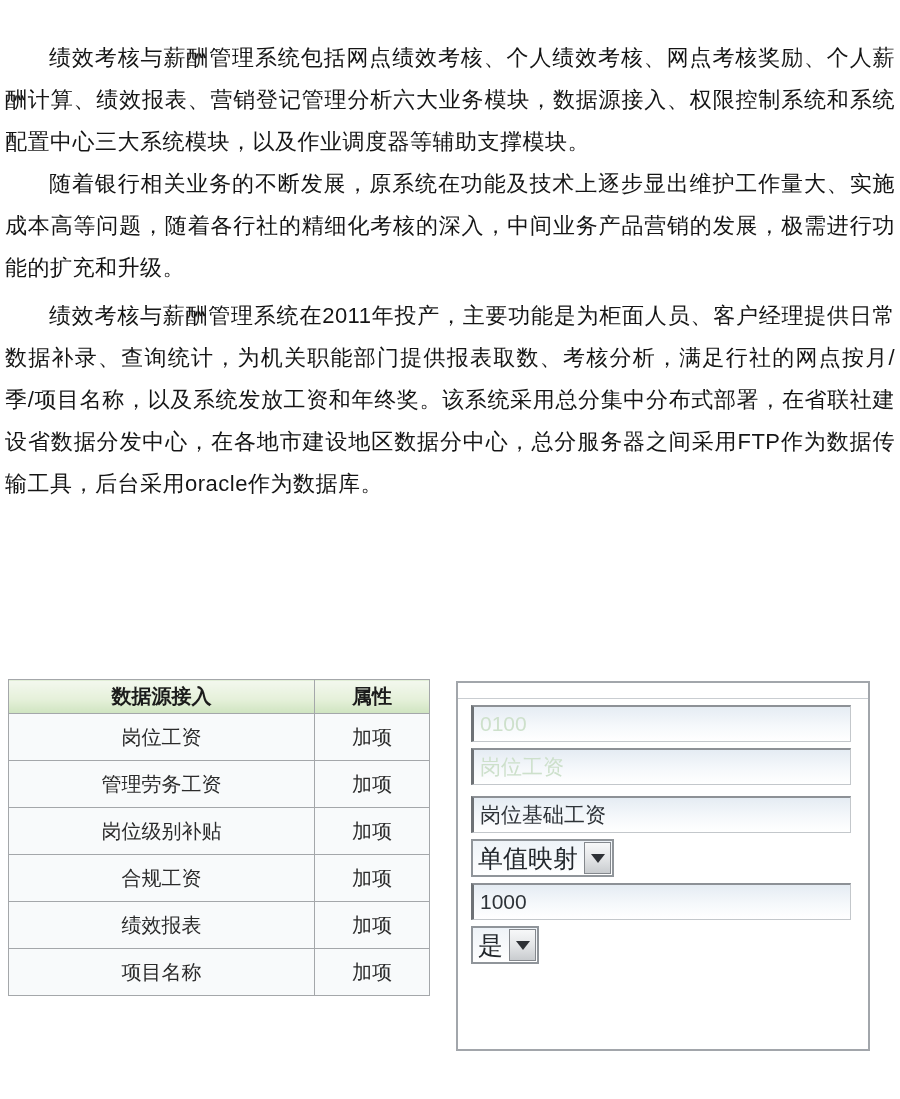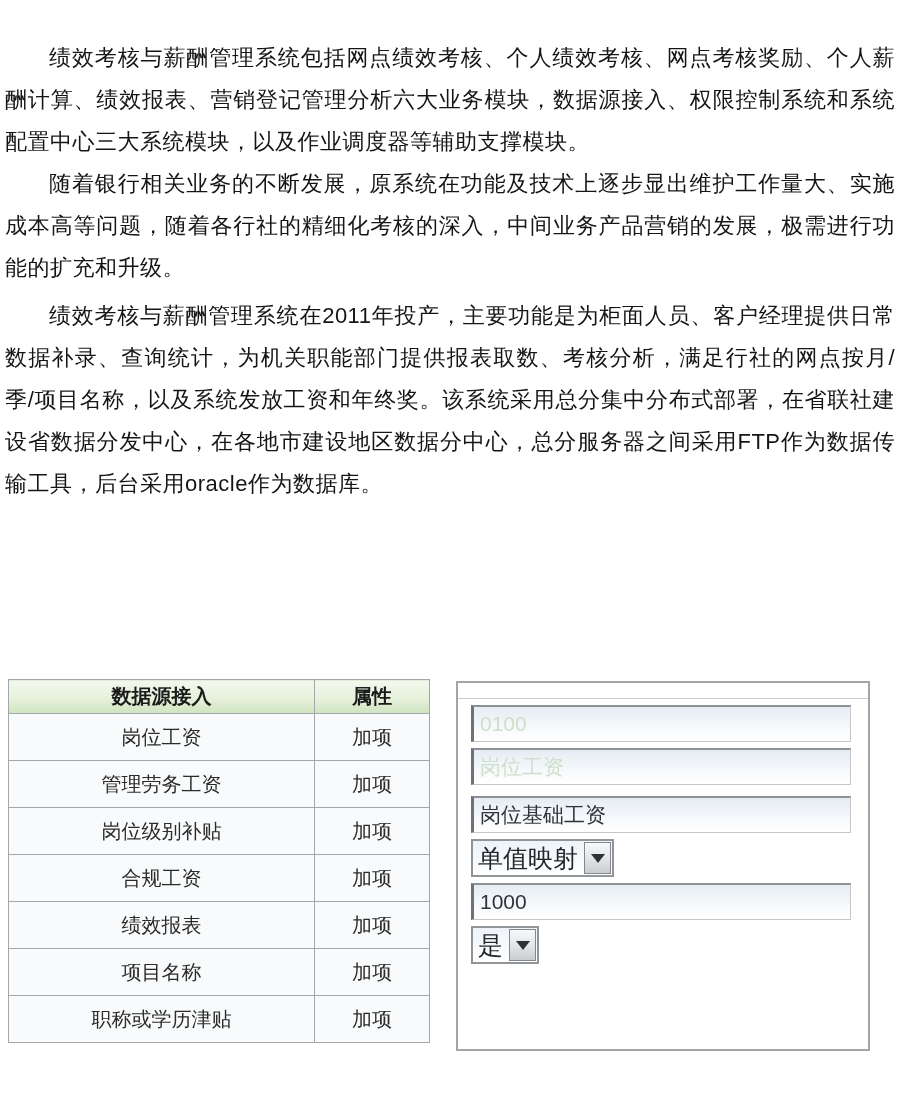--- a/index.html
+++ b/index.html
@@ -110,24 +110,20 @@
         <td>加项</td>
       </tr>
       <tr>
         <td>绩效报表</td>
         <td>加项</td>
       </tr>
       <tr>
         <td>项目名称</td>
         <td>加项</td>
       </tr>
-      <tr>
-        <td>职称或学历津贴</td>
-        <td>加项</td>
-      </tr>
     </tbody>
   </table>
 
   <div class="panel">
     <div class="panel-strip"></div>
 
     <input class="field disabled" type="text" readonly="" value="0100" style="">
 
     <input class="field disabled" type="text" readonly="" value="岗位工资" style="">
 

